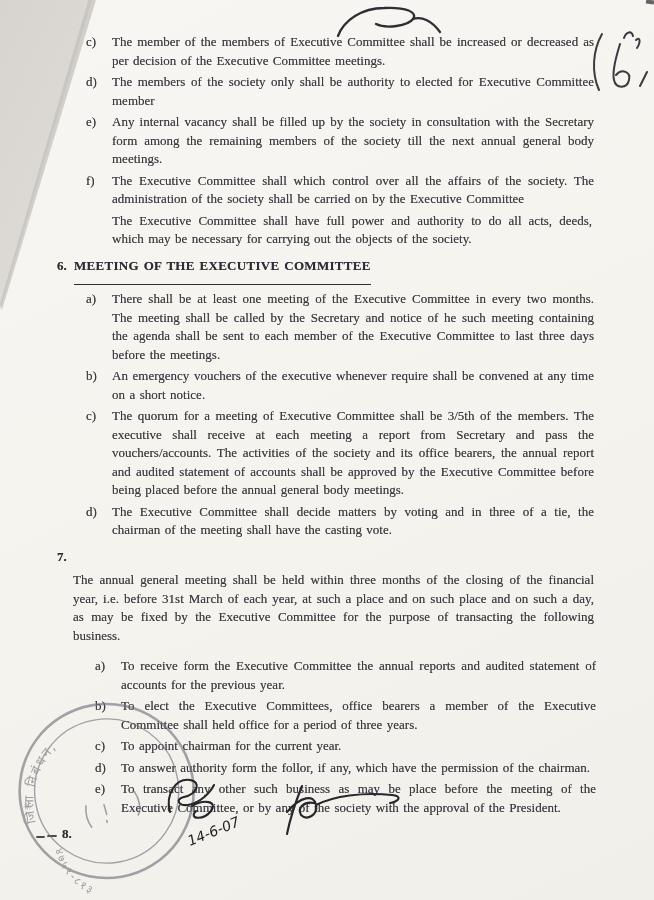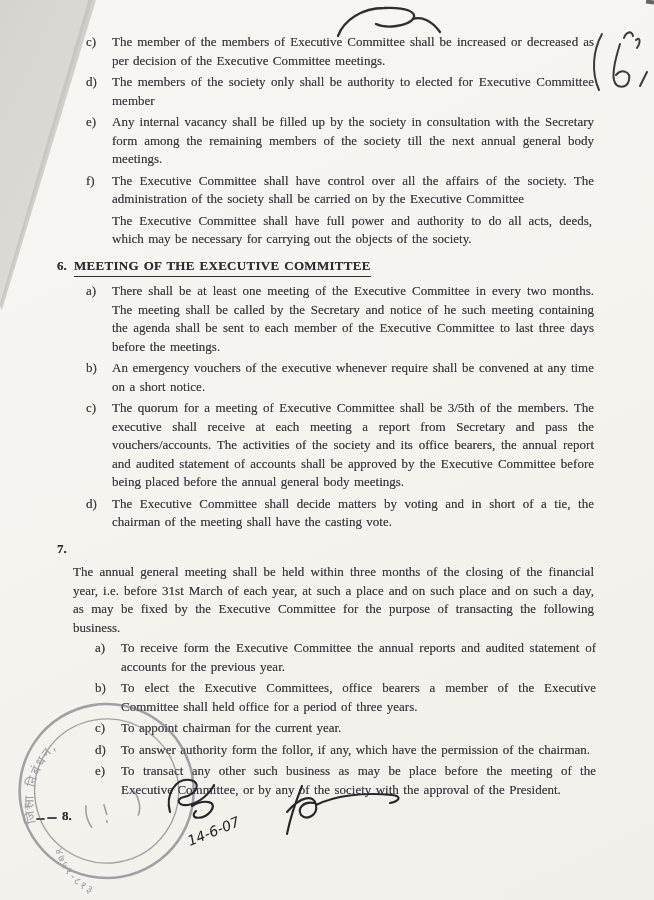--- a/index.html
+++ b/index.html
@@ -33,22 +33,22 @@
     font-size:13px;line-height:18.5px;
     text-shadow:0 0 .6px rgba(60,60,68,.65);
     word-spacing:1.2px;
   }
   .li{display:flex;margin:0 60px 3px 86px;}
   .li .li-label{flex:none;width:26px;}
   .li .li-text{flex:1;text-align:justify;}
   .f-extra{margin:1px 62px 3px 112px;text-align:justify;}
   .heading{display:flex;margin:8px 40px 5px 57px;font-weight:bold;color:#2d2d33;}
   .heading .h-num{flex:none;width:17px;}
-  .heading .h-title{border-bottom:1.6px solid #2d2d33;padding-bottom:1px;letter-spacing:.3px;}
-  .para{margin:2px 60px 2px 73px;text-align:justify;}
+  .heading .h-title{border-bottom:1.6px solid #2d2d33;padding-bottom:9px;letter-spacing:.3px;}
+  .para{margin:2px 60px 12px 73px;text-align:justify;}
   .sub .li{margin-left:95px;margin-right:58px;}
   .h8{position:relative;margin-left:62px;}
   .hand-dashes{position:absolute;left:-27px;top:5px;}
   .overlay{position:absolute;pointer-events:none;}
 </style>
 </head>
 <body>
 
 <div class="page">
 
@@ -79,21 +79,21 @@
     <div class="li">
       <span class="li-label">d)</span>
       <span class="li-text">The members of the society only shall be authority to elected for Executive Committee member</span>
     </div>
     <div class="li">
       <span class="li-label">e)</span>
       <span class="li-text">Any internal vacancy shall be filled up by the society in consultation with the Secretary form among the remaining members of the society till the next annual general body meetings.</span>
     </div>
     <div class="li">
       <span class="li-label">f)</span>
-      <span class="li-text">The Executive Committee shall have control over all the affairs of the society. The administration of the society shall be carried on by the Executive Committee</span>
+      <span class="li-text">The Executive Committee shall which control over all the affairs of the society. The administration of the society shall be carried on by the Executive Committee</span>
     </div>
     <div class="f-extra">The Executive Committee shall have full power and authority to do all acts, deeds, which may be necessary for carrying out the objects of the society.</div>
 
     <div class="heading">
       <span class="h-num">6.</span>
       <span class="h-title">MEETING OF THE EXECUTIVE COMMITTEE</span>
     </div>
     <div class="li">
       <span class="li-label">a)</span>
       <span class="li-text">There shall be at least one meeting of the Executive Committee in every two months. The meeting shall be called by the Secretary and notice of he such meeting containing the agenda shall be sent to each member of the Executive Committee to last three days before the meetings.</span>
@@ -101,21 +101,21 @@
     <div class="li">
       <span class="li-label">b)</span>
       <span class="li-text">An emergency vouchers of the executive whenever require shall be convened at any time on a short notice.</span>
     </div>
     <div class="li">
       <span class="li-label">c)</span>
       <span class="li-text">The quorum for a meeting of Executive Committee shall be 3/5th of the members. The executive shall receive at each meeting a report from Secretary and pass the vouchers/accounts. The activities of the society and its office bearers, the annual report and audited statement of accounts shall be approved by the Executive Committee before being placed before the annual general body meetings.</span>
     </div>
     <div class="li">
       <span class="li-label">d)</span>
-      <span class="li-text">The Executive Committee shall decide matters by voting and in short of a tie, the chairman of the meeting shall have the casting vote.</span>
+      <span class="li-text">The Executive Committee shall decide matters by voting and in three of a tie, the chairman of the meeting shall have the casting vote.</span>
     </div>
 
     <div class="heading">
       <span class="h-num">7.</span>
     </div>
     <div class="para">The annual general meeting shall be held within three months of the closing of the financial year, i.e. before 31st March of each year, at such a place and on such place and on such a day, as may be fixed by the Executive Committee for the purpose of transacting the following business.</div>
     <div class="sub">
       <div class="li">
         <span class="li-label">a)</span>
         <span class="li-text">To receive form the Executive Committee the annual reports and audited statement of accounts for the previous year.</span>

